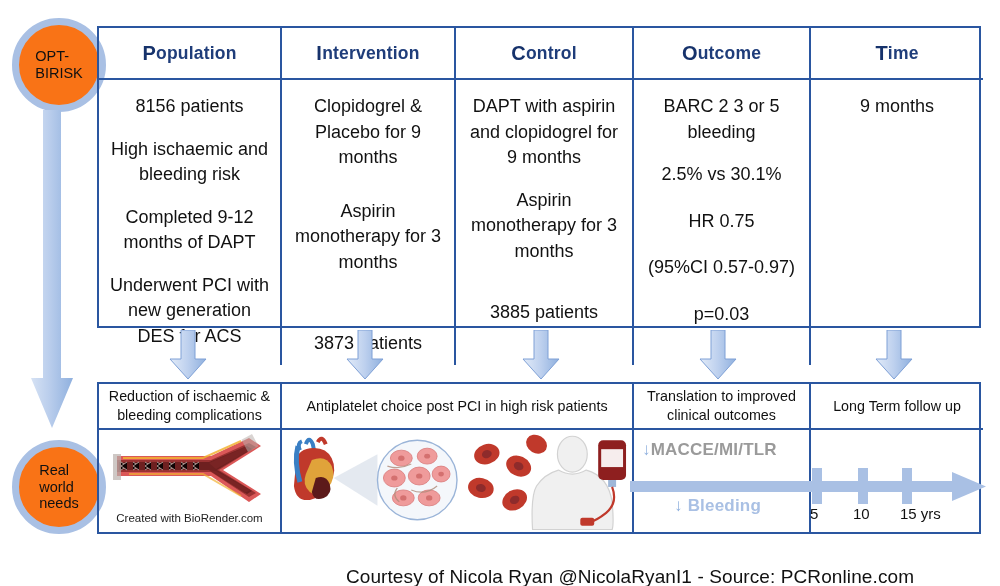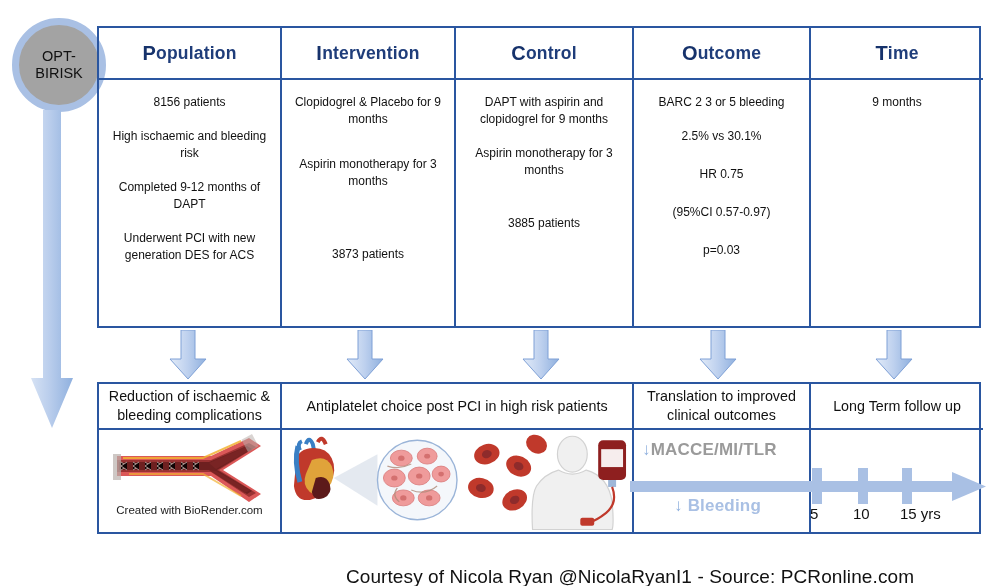--- a/index.html
+++ b/index.html
@@ -6,22 +6,22 @@
   body{
     width:1000px;height:586px;background:#ffffff;
     font-family:"Liberation Sans", sans-serif;
     color:#000;position:relative;overflow:hidden;
   }
   .stage{position:absolute;left:0;top:0;width:1000px;height:586px;}
 
   
   .ring{
     position:absolute;border:7px solid #a9c0e4;border-radius:50%;
-    background:#a3a3a3;display:flex;align-items:center;justify-content:center;
-    text-align:center;line-height:1.15;color:#111;
+    background:#f97316;display:flex;align-items:center;justify-content:center;
+    line-height:1.15;color:#111;
   }
   #ring-top{left:12px;top:18px;width:80px;height:80px;font-size:14.5px;}
   #ring-bottom{left:12px;top:440px;width:80px;height:80px;font-size:14.5px;}
   .ring span{display:block;}
 
   .rail-arrow{position:absolute;left:30px;top:110px;width:44px;height:320px;}
 
   
   .grid-top{
     position:absolute;left:97px;top:26px;width:884px;height:302px;
@@ -32,21 +32,21 @@
   }
   .grid-top > div{box-sizing:border-box;border-left:2px solid #2a56a0;}
   .grid-top > div:nth-child(5n+1){border-left:none;}
   .hdr{
     border-bottom:2.5px solid #2a56a0;
     display:flex;align-items:center;justify-content:center;
     font-size:17.5px;font-weight:bold;color:#1f3d7a;letter-spacing:.2px;
   }
   .hdr .cap{font-size:20px;color:#16326b;}
   .cell{
-    padding:14px 8px 8px 8px;text-align:center;font-size:12px;
+    padding:14px 8px 8px 8px;text-align:center;font-size:18px;
     line-height:1.42;color:#111;
   }
   .cell p{margin:0 0 17px 0;}
   .cell p:last-child{margin-bottom:0;}
 
   
   .conn{position:absolute;width:38px;height:50px;top:330px;}
 
   .grid-bot{
     position:absolute;left:97px;top:382px;width:884px;height:152px;
@@ -58,21 +58,21 @@
   .grid-bot > div{box-sizing:border-box;border-left:2px solid #2a56a0;position:relative;}
   .grid-bot > div:nth-child(4n+1){border-left:none;}
   .bhdr{
     border-bottom:2.5px solid #2a56a0;
     display:flex;align-items:center;justify-content:center;text-align:center;
     font-size:14.3px;line-height:1.3;color:#111;padding:0 6px;
   }
   .bcell{overflow:hidden;}
 
   .biorender{
-    position:absolute;left:0;right:0;bottom:16px;text-align:center;
+    position:absolute;left:0;right:0;bottom:8px;text-align:center;
     font-size:11.5px;color:#222;
   }
 
   .macce{
     position:absolute;left:8px;top:10px;font-size:17px;font-weight:bold;
     color:#9a9a9a;letter-spacing:.2px;white-space:nowrap;
   }
   .bleeding{
     position:absolute;left:40px;bottom:16px;font-size:17px;font-weight:bold;
     color:#a9c0e4;letter-spacing:.2px;white-space:nowrap;
@@ -108,20 +108,27 @@
     <defs>
       <linearGradient id="gv" x1="0" y1="0" x2="1" y2="0">
         <stop offset="0%" stop-color="#d6e2f4"></stop>
         <stop offset="45%" stop-color="#b9cdec"></stop>
         <stop offset="100%" stop-color="#8fb0de"></stop>
       </linearGradient>
     </defs>
     <polygon points="13,0 31,0 31,268 43,268 22,318 1,268 13,268" fill="url(#gv)" stroke="#7d a0d4" stroke-width="0"></polygon>
   </svg>
 
+  <div class="ring" id="ring-bottom">
+    <div>
+      <span>Real</span>
+      <span>world</span>
+      <span>needs</span>
+    </div>
+  </div>
 
   <div class="grid-top">
     <div class="hdr">
         <span class="cap">P</span>
         <span>opulation</span>
       </div>
     <div class="hdr">
         <span class="cap">I</span>
         <span>ntervention</span>
       </div>

